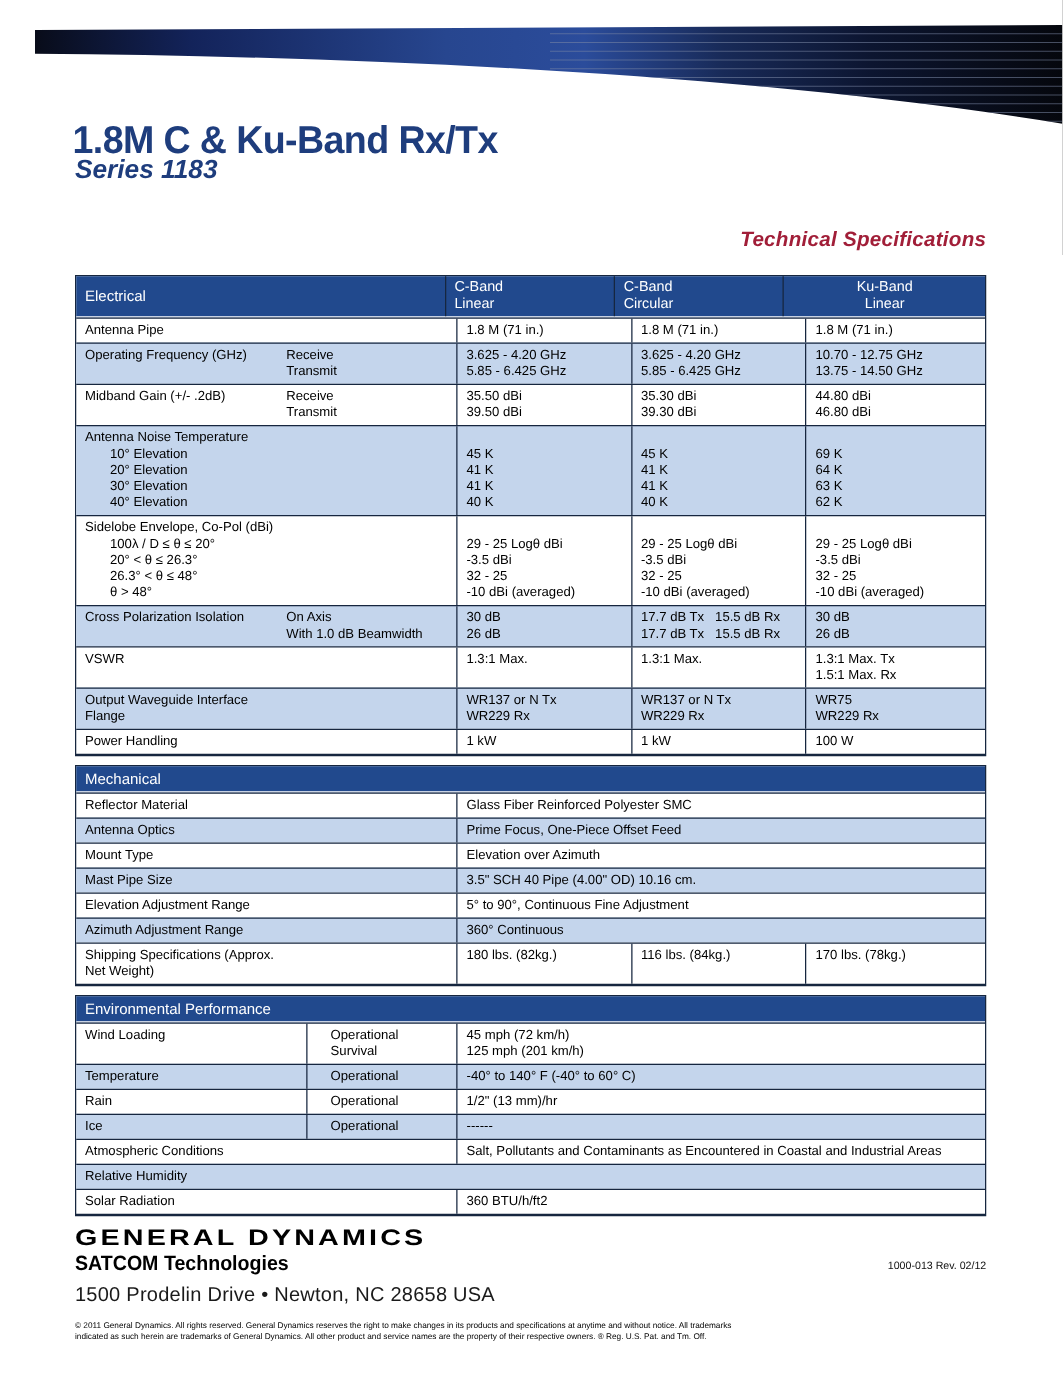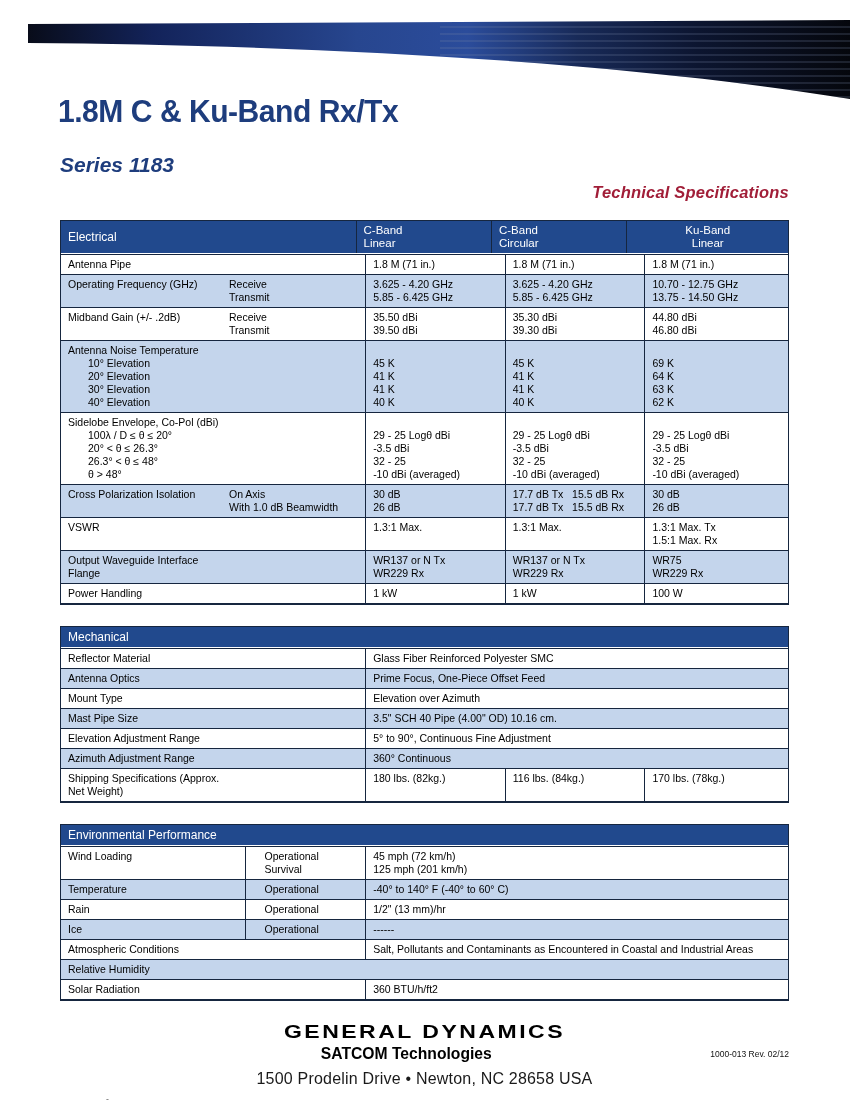--- a/index.html
+++ b/index.html
@@ -7,44 +7,44 @@
     --row-blue:#c4d5ec;
     --title-navy:#1e3d7d;
     --accent-red:#a11e38;
     --border-navy:#16263f;
   }
   *{margin:0;padding:0;box-sizing:border-box;}
   body{background:#888;font-family:"Liberation Sans",sans-serif;}
   .page{position:relative;width:850px;height:1100px;background:#fff;margin:0 auto;overflow:hidden;}
   .swoosh{position:absolute;top:0;left:0;}
   .title{position:absolute;left:58px;top:94px;font-size:31px;font-weight:bold;color:var(--title-navy);letter-spacing:-0.5px;transform:scaleX(0.97);transform-origin:left top;}
-  .subtitle{position:absolute;left:60px;top:153px;font-size:21px;font-weight:bold;font-style:italic;color:var(--title-navy);}
+  .subtitle{position:absolute;left:60px;top:124px;font-size:21px;font-weight:bold;font-style:italic;color:var(--title-navy);}
   .techspec{position:absolute;right:61px;top:183px;font-size:16.5px;font-style:italic;font-weight:bold;color:var(--accent-red);letter-spacing:0.2px;}
   .content{position:absolute;left:60px;top:220px;width:729px;}
-  .spec-table{border:1px solid var(--border-navy);border-bottom-width:2px;margin-bottom:21px;background:#fff;}
+  .spec-table{border:1px solid var(--border-navy);border-bottom-width:2px;margin-bottom:7px;background:#fff;}
   .t-header{background:var(--header-blue);color:#fff;display:flex;border-bottom:1px solid #fff;}
   .h-title{width:305px;padding:4px 7px;font-size:12px;display:flex;align-items:center;}
   .h-title.full{width:100%;padding:3px 7px;}
   .h-col{width:140px;border-left:1px solid var(--border-navy);padding:3px 7px;font-size:11.5px;line-height:13px;}
   .h-col.last{width:167px;text-align:center;}
   .t-row{display:flex;border-top:1px solid var(--border-navy);font-size:10.5px;line-height:13px;color:#000;}
   .t-row.shade{background:var(--row-blue);}
   .c-label{width:305px;padding:3px 7px;display:flex;}
   .c-label .main{width:161px;}
   .c-label .subcol{flex:1;}
   .c-label.blocky{display:block;}
   .indent-line{padding-left:20px;}
   .c-val{width:140px;border-left:1px solid var(--border-navy);padding:3px 7px;white-space:pre-wrap;}
   .c-val.last{width:144px;}
   .c-val.padfirst{padding-top:16px;}
   .c-span{width:424px;border-left:1px solid var(--border-navy);padding:3px 7px;white-space:pre-wrap;}
   .c-label-env{width:185px;padding:3px 7px;}
   .c-label-env.wide{width:305px;}
   .c-cond{width:120px;border-left:1px solid var(--border-navy);padding:3px 18px;}
-  .footer{margin-top:0;position:relative;text-align:center;}
+  .footer{margin-top:0;position:relative;}
   .gd-logo{font-size:23px;font-weight:bold;letter-spacing:2.5px;color:#000;transform:scaleY(0.78);transform-origin:left top;white-space:nowrap;}
   .satcom{font-size:16.5px;font-weight:bold;color:#000;transform:scaleX(0.95);transform-origin:left top;margin-top:-5px;white-space:nowrap;}
   .address{font-size:16px;margin-top:7px;color:#1a1a1a;letter-spacing:0.2px;}
   .docnum{position:absolute;right:0;top:27px;font-size:8.5px;color:#111;}
   .legal{margin-top:11px;font-size:6.6px;line-height:8.6px;color:#000;width:615px;}
 </style>
 </head>
 <body>
 
 <div class="page">

